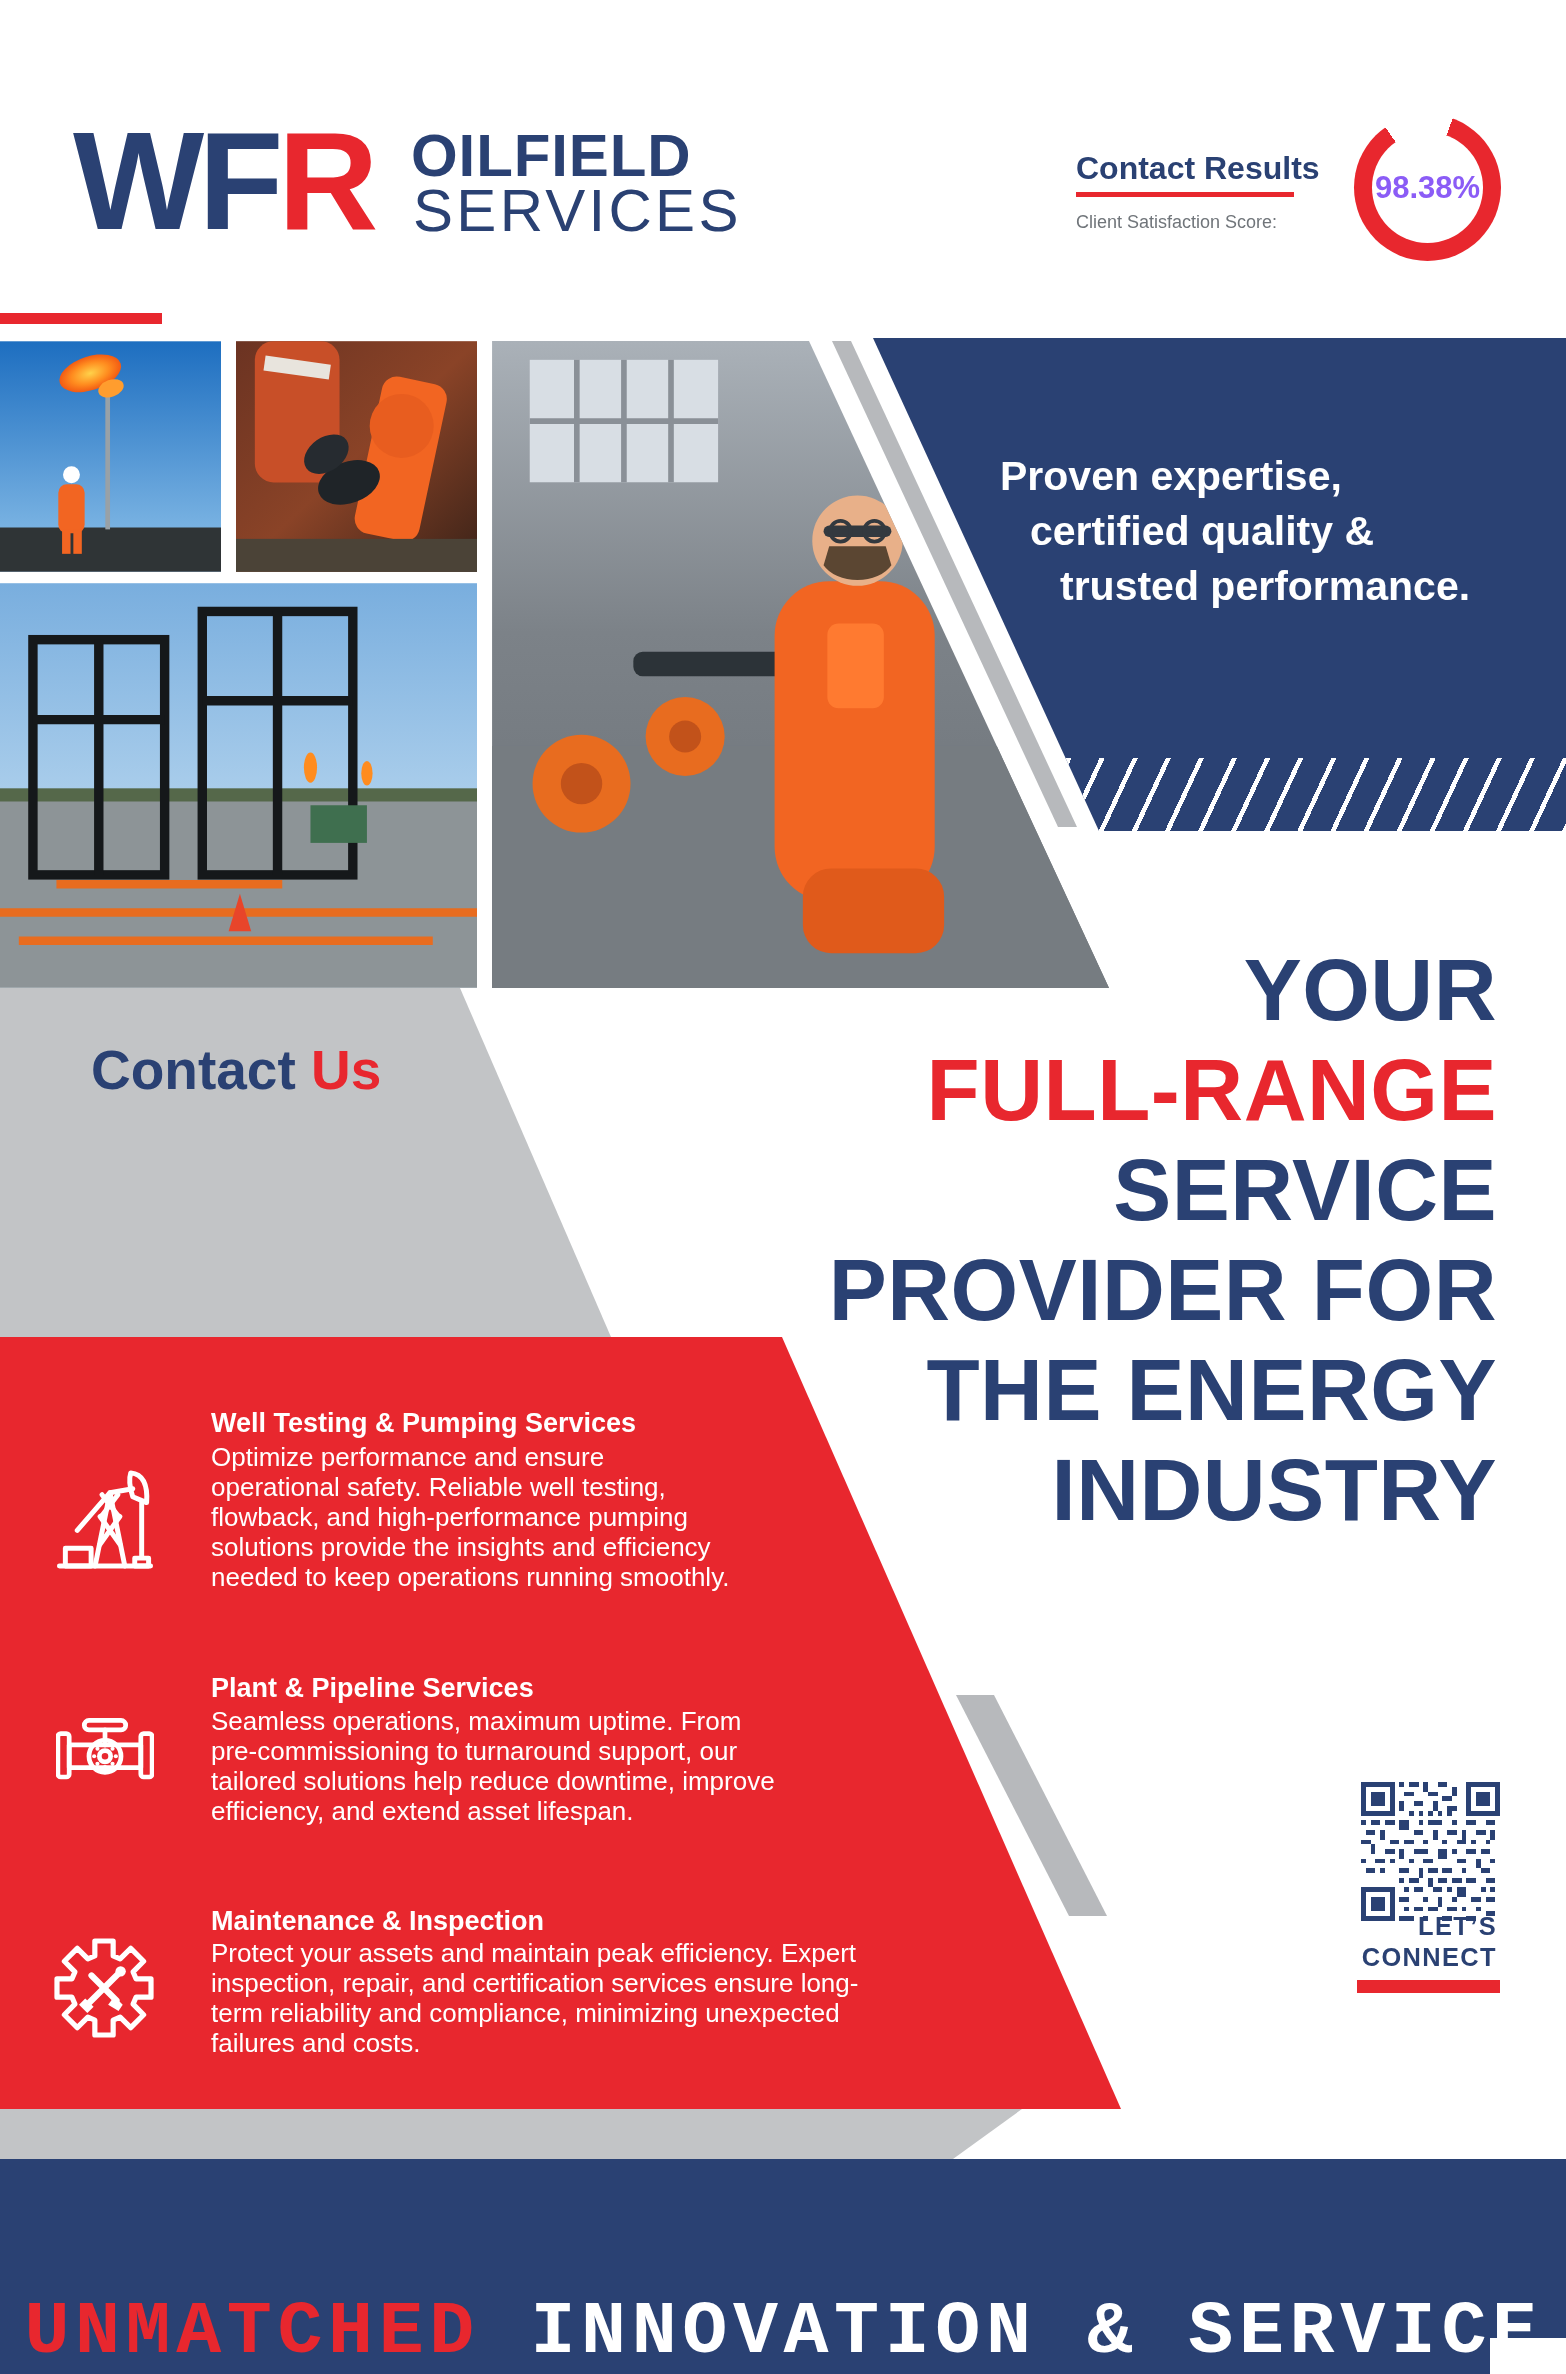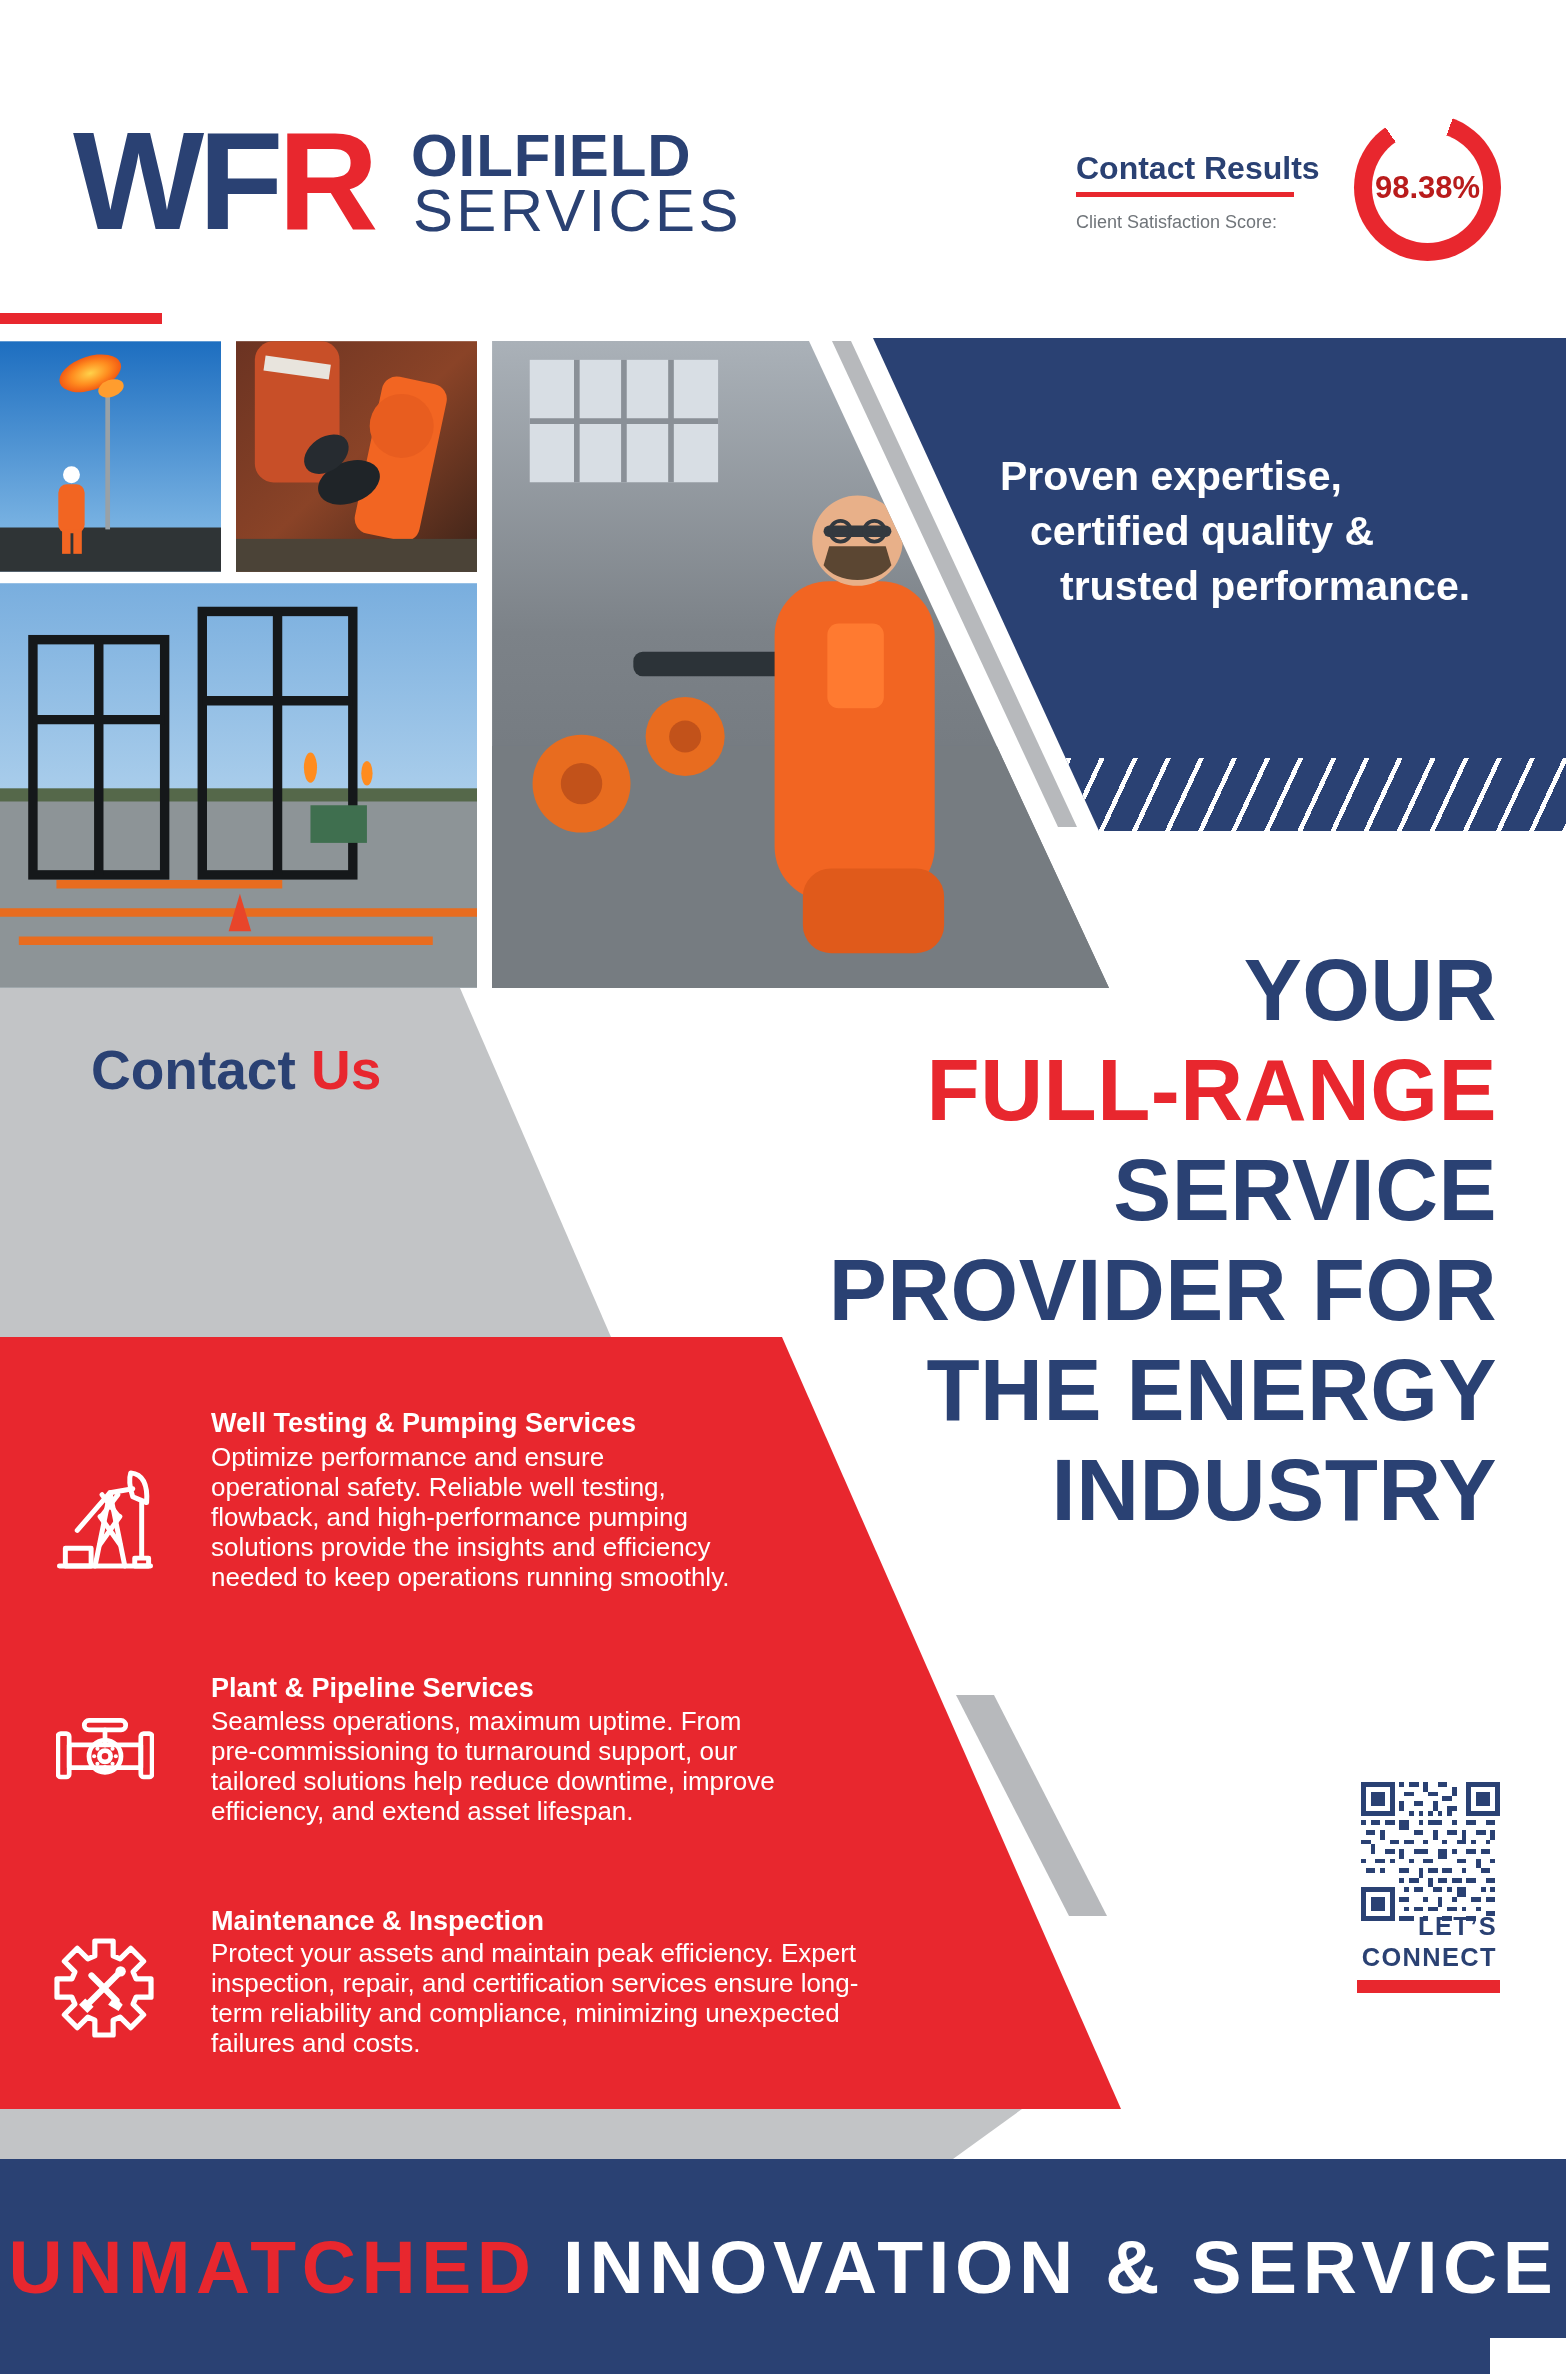--- a/index.html
+++ b/index.html
@@ -15,21 +15,21 @@
   .logo-mark .red{color:#E8272E;}
   .brand-line1{left:411px;top:126px;font-size:60px;font-weight:700;color:#2A4173;letter-spacing:0.9px;line-height:1;}
   .brand-line2{left:413px;top:181px;font-size:60px;font-weight:400;color:#2A4173;letter-spacing:3.3px;line-height:1;}
   .proven-title{left:1076px;top:152px;font-size:32px;font-weight:700;color:#2A4173;line-height:1;}
   .proven-underline{left:1076px;top:192px;width:218px;height:4.7px;background:#E8272E;}
   .satisfaction-label{left:1076px;top:213px;font-size:18px;color:#70757a;line-height:1;}
   .donut{left:1354px;top:114px;width:147px;height:147px;border-radius:50%;
     background:conic-gradient(from 20deg,#E8272E 0deg 305deg,transparent 305deg 360deg);}
   .donut-hole{position:absolute;left:18px;top:18px;width:111px;height:111px;border-radius:50%;background:#fff;
     display:flex;align-items:center;justify-content:center;}
-  .donut-score{font-size:31px;font-weight:700;color:#b91c1c;}
+  .donut-score{font-size:31px;font-weight:700;color:#8b5cf6;}
   
   .accent-bar{left:0;top:313px;width:162px;height:11.3px;background:#E8272E;}
   .photo{overflow:hidden;}
   .photo svg{display:block;}
   .photo1{left:0;top:341px;width:221px;height:231px;}
   .photo2{left:236px;top:341px;width:241px;height:231px;}
   .photo3{left:492px;top:341px;width:617px;height:647px;
     clip-path:polygon(0 0,317px 0,617px 647px,0 647px);}
   .photo4{left:0;top:583px;width:477px;height:405px;}
   .stripe1{left:832px;top:341px;width:245px;height:486px;background:#B7B9BC;
@@ -68,21 +68,21 @@
   .icon-valve{left:56px;top:379px;}
   .icon-gear{left:52px;top:599px;}
   
   .qr-box{left:1361px;top:1782px;width:139px;height:139px;background:#fff;}
   .qr-label{right:70px;top:1911px;text-align:right;font-size:25.4px;font-weight:800;color:#2A4173;letter-spacing:1.4px;line-height:31px;}
   .qr-underline{left:1357px;top:1980px;width:143px;height:13px;background:#E8272E;}
   
   .gray-band{left:0;top:2109px;width:1022px;height:50px;background:#C2C4C6;
     clip-path:polygon(0 0,1022px 0,953px 50px,0 50px);}
   .footer{left:0;top:2159px;width:1567px;height:216px;background:#2A4173;
-    display:flex;align-items:center;justify-content:center;}
+    display:flex;align-items:flex-end;justify-content:center;font-family:Liberation Mono, monospace;}
   .footer-text{font-size:75px;font-weight:800;letter-spacing:5.6px;white-space:nowrap;}
   .footer-text .red{color:#E8272E;}
   .footer-text .white{color:#ffffff;}
   .corner-notch{left:1490px;top:2338px;width:77px;height:37px;background:#ffffff;}
 </style>
 </head>
 <body>
 
 <div class="page">
 

